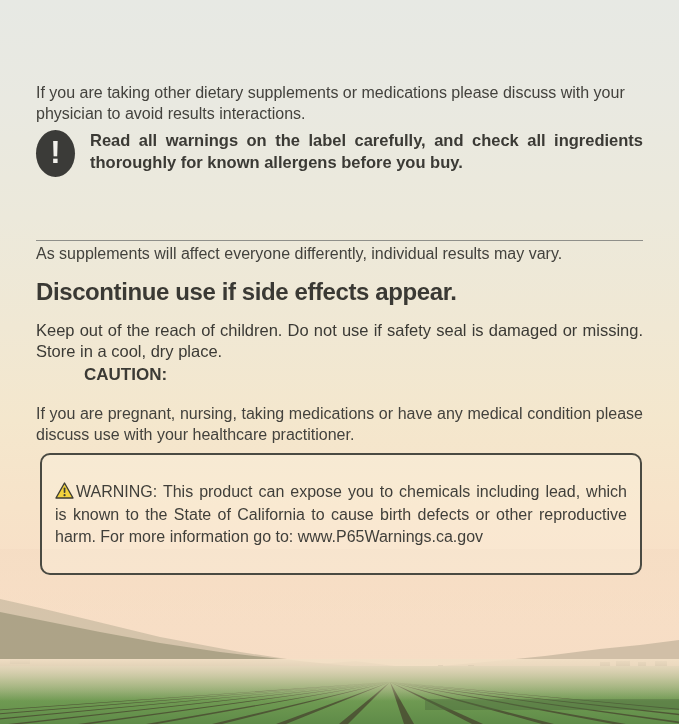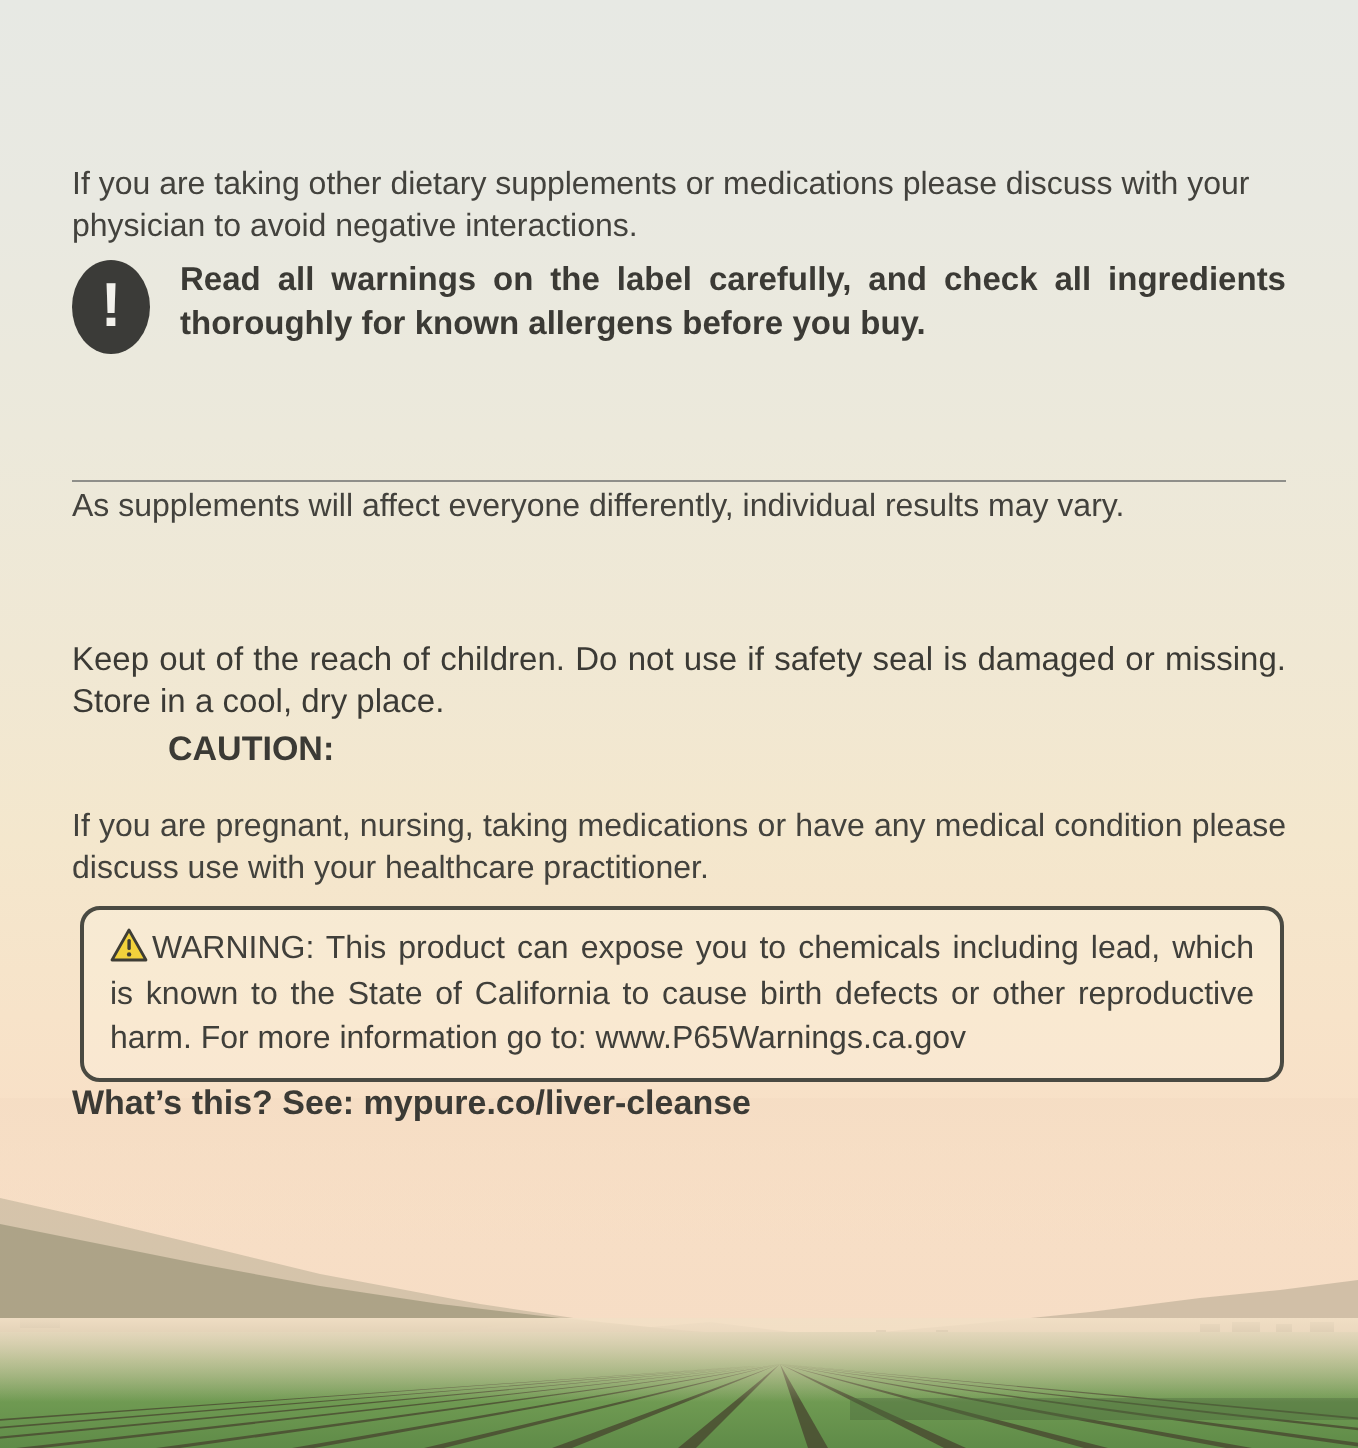--- a/index.html
+++ b/index.html
@@ -40,21 +40,21 @@
     top:259px;font-size:24px;font-weight:bold;color:#3a3934;
     letter-spacing:-0.4px;line-height:1.1;
   }
   .safety{top:303px;font-size:16.5px;font-weight:normal;line-height:1.32;
     text-align:justify;color:#3b3a35;}
   .caution-label{top:365px;font-size:17px;font-weight:bold;color:#3b3a35;}
   .caution-text{top:389px;text-align:justify;margin-top:14px;}
   .prop65{
     position:absolute;top:453px;left:40px;width:572px;
     border:2px solid #4a4a42;border-radius:10px;
-    padding:9px 13px;font-size:16px;line-height:1.33;color:#403f3a;
+    padding:26px 13px;font-size:16px;line-height:1.33;color:#403f3a;
     text-align:justify;background:rgba(255,250,235,0.25);
   }
   .tri-icon{display:inline-block;vertical-align:-2px;margin-right:2px;}
   .whats-this{top:542px;font-size:17px;font-weight:bold;color:#3b3a35;}
   .photo{position:absolute;left:0;bottom:0;width:679px;height:175px;}
   .photo svg{display:block;}
 </style>
 </head>
 <body>
 
@@ -126,45 +126,45 @@
         <path d="M390,133 L828,175 L844,175 Z"></path>
       </g>
 
       <rect x="425" y="150" width="254" height="11" fill="#4d6a3e" opacity="0.45"></rect>
 
       <rect x="0" y="110" width="679" height="42" fill="url(#hazeGrad)"></rect>
     </svg>
   </div>
 
 
-  <p class="content body-text intro" style="position: absolute;">If you are taking other dietary supplements or medications please discuss with your physician to avoid negative interactions.</p>
+  <p class="content body-text intro" style="position: absolute;">If you are taking other dietary supplements or medications please discuss with your physician to avoid results interactions.</p>
 
   <div class="content alert-row" style="position: absolute;">
     <div class="excl-circle">
       <span>!</span>
     </div>
     <p class="alert-text" style="margin:0;">Read all warnings on the label carefully, and check all ingredients thoroughly for known allergens before you buy.</p>
   </div>
 
   <p class="content body-text note" style="position: absolute;">As supplements will affect everyone differently, individual results may vary.</p>
 
   <div class="divider"></div>
 
+  <h2 class="content h2" style="position: absolute;">Discontinue use if side effects appear.</h2>
 
   <p class="content safety" style="position: absolute;">Keep out of the reach of children. Do not use if safety seal is damaged or missing. Store in a cool, dry place.</p>
 
   <div class="content caution-label" style="position: absolute; margin-left: 48px;">CAUTION:</div>
 
   <p class="content body-text caution-text" style="position: absolute;">If you are pregnant, nursing, taking medications or have any medical condition please discuss use with your healthcare practitioner.</p>
 
   <div class="prop65">
     <span class="tri-icon">
       <svg width="19" height="17" viewBox="0 0 19 17">
         <path d="M9.5,1 L18,16 L1,16 Z" fill="#f2d23c" stroke="#3e3d35" stroke-width="1.4" stroke-linejoin="round"></path>
         <rect x="8.7" y="5.5" width="1.7" height="5.5" rx="0.8" fill="#3e3d35"></rect>
         <circle cx="9.55" cy="13.2" r="1.1" fill="#3e3d35"></circle>
       </svg>
     </span><span>WARNING: This product can expose you to chemicals including lead, which is known to the State of California to cause birth defects or other reproductive harm.  For more information go to: www.P65Warnings.ca.gov</span>
   </div>
 
-  <div class="content whats-this" style="position: absolute;">What’s this? See: mypure.co/liver-cleanse</div>
 
 </div>
 
 </body></html>

